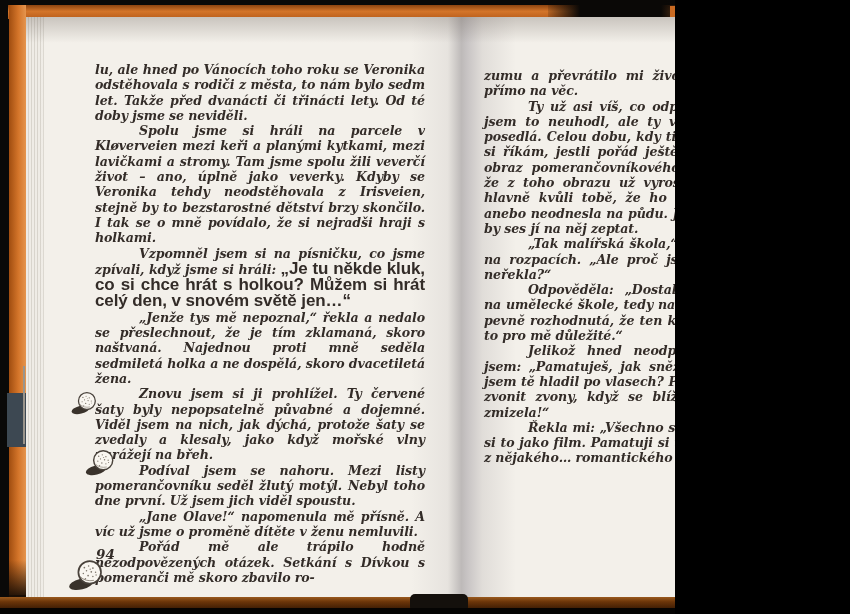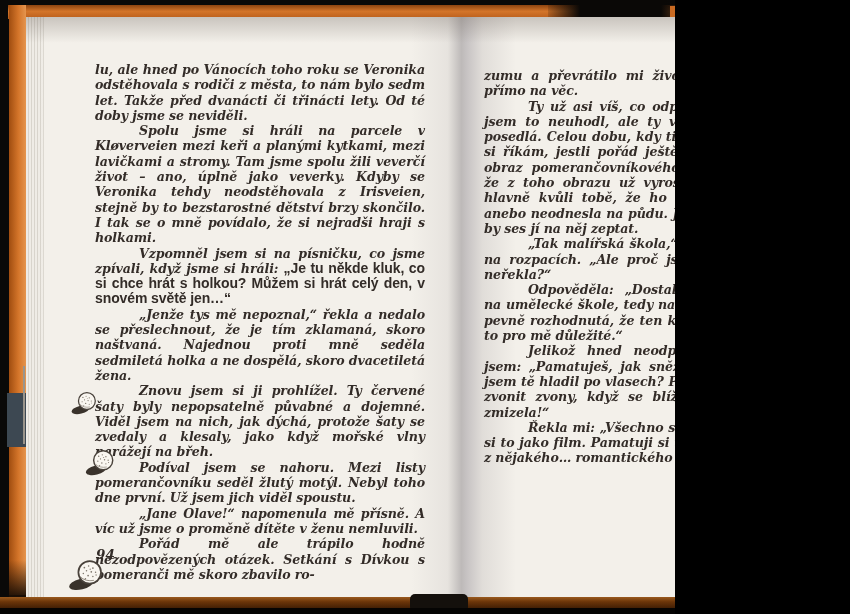--- a/index.html
+++ b/index.html
@@ -45,21 +45,21 @@
     background:linear-gradient(90deg,rgba(120,112,105,0),rgba(120,112,105,.16) 70%,rgba(120,112,105,.04));}
   .mark-line{position:absolute;left:23px;top:366px;width:2px;height:78px;background:#9a948b;}
 
   
   .text-col{position:absolute;color:#332c28;}
   .text-left{left:95px;top:62px;width:330px;}
   .text-right{left:484px;top:68px;width:334px;}
   .para{margin:0;text-align:justify;font-style:italic;font-weight:bold;
     font-size:12.6px;line-height:15.3px;letter-spacing:-0.1px;}
   .para.indent{text-indent:44px;}
-  .song{font-family:"Liberation Sans",sans-serif;font-style:normal;font-weight:600;font-size:14px;}
+  .song{font-family:"Liberation Sans",sans-serif;font-style:normal;font-weight:600;font-size:17px;}
   .pagenum{position:absolute;font-style:italic;font-weight:bold;font-size:13.5px;color:#332c28;}
   .pn-left{left:96px;top:530px;margin-top:16px;}
   .pn-right{left:779px;top:539px;}
 
   .doodle{position:absolute;}
   .d1{left:71px;top:391px;width:27px;height:24px;}
   .d2{left:85px;top:449px;width:31px;height:27px;}
   .d3{left:68px;top:559px;width:37px;height:32px;}
   .d4{left:786px;top:475px;width:37px;height:32px;}
   .d5{left:794px;top:569px;width:37px;height:32px;}

